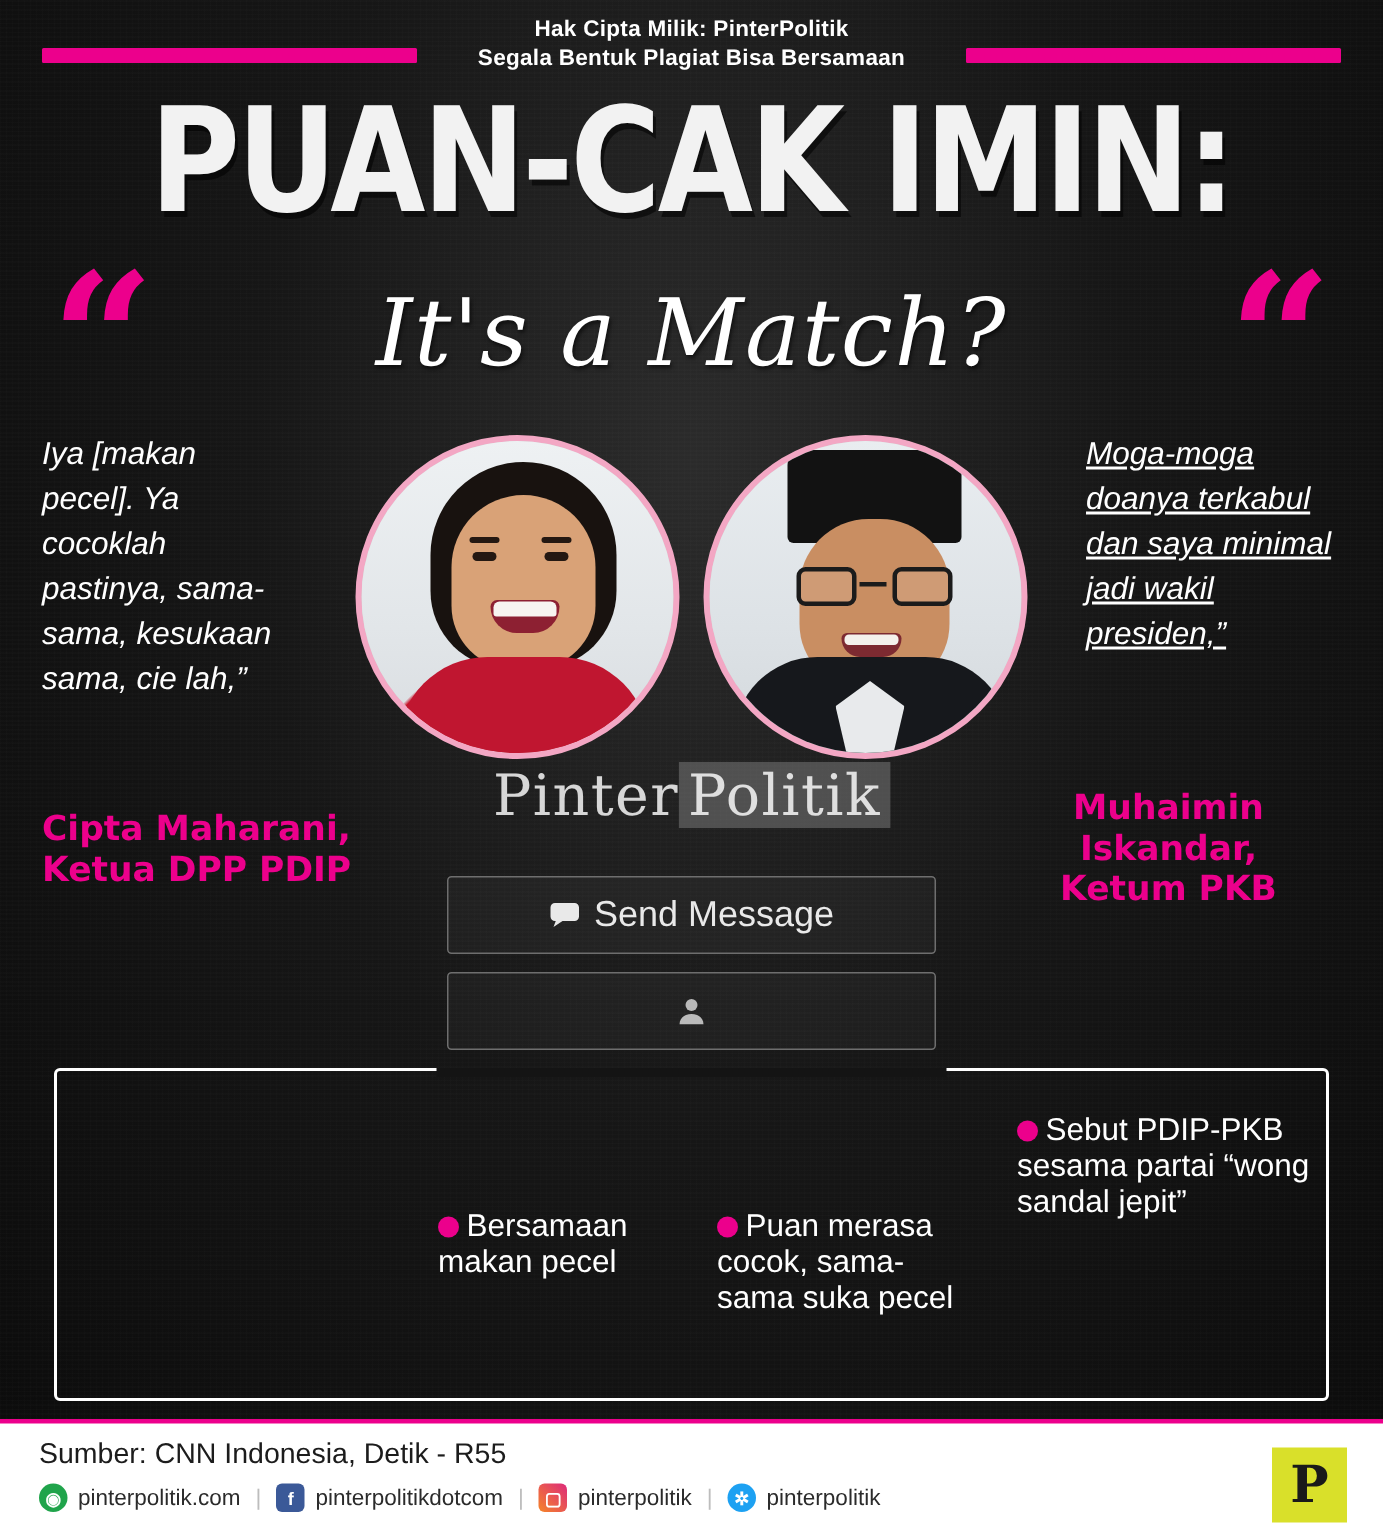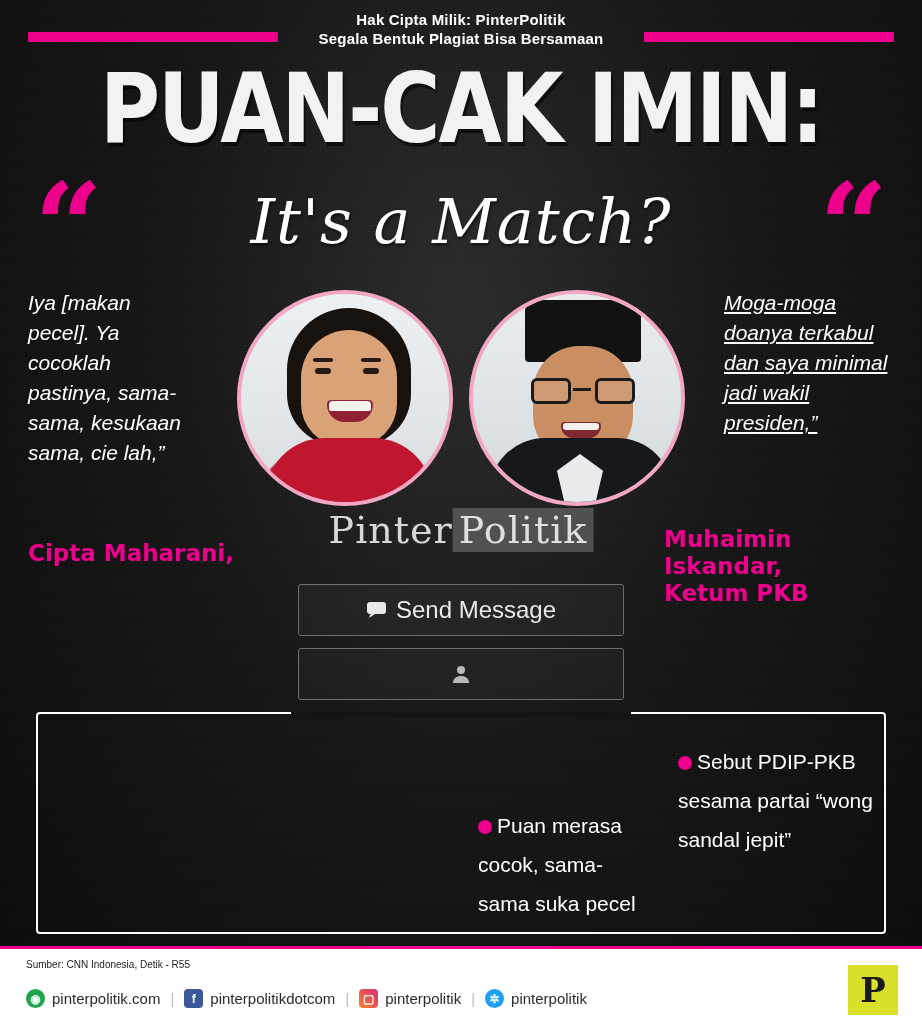--- a/index.html
+++ b/index.html
@@ -109,21 +109,21 @@
   .attrib {
     position: absolute;
     width: 230px;
     color: #ec008c;
     font-weight: bold;
     font-size: 23px;
     line-height: 27px;
     font-family: "DejaVu Sans", sans-serif;
   }
   .attrib.left { left: 28px; top: 262px; text-align: left; }
-  .attrib.right { right: 28px; top: 248px; text-align: left; }
+  .attrib.right { right: 28px; top: 248px; text-align: center; }
 
   .photos {
     position: absolute;
     left: 50%; top: 12px;
     transform: translateX(-50%);
     display: flex;
     gap: 16px;
   }
   .avatar {
     width: 216px; height: 216px;
@@ -269,21 +269,21 @@
     position: absolute;
     left: 50%; top: -2px;
     transform: translateX(-50%);
     width: 340px; height: 6px;
     background: #141414;
   }
   .bul {
     position: absolute;
     color: #ffffff;
     font-size: 21px;
-    line-height: 39px;
+    line-height: 24px;
   }
   .dot {
     display: inline-block;
     width: 14px; height: 14px;
     background: #ec008c;
     border-radius: 50%;
     margin-right: 5px;
     vertical-align: -1px;
   }
   .bul.b1 {
@@ -300,21 +300,21 @@
     position: absolute;
     left: 0; right: 0; bottom: 0;
     height: 78px;
     background: #ffffff;
     border-top: 3px solid #ec008c;
   }
   .source {
     position: absolute;
     left: 26px; top: 10px;
     color: #1c1c1c;
-    font-size: 10px;
+    font-size: 19px;
   }
   .socials {
     position: absolute;
     left: 26px; top: 40px;
     display: flex;
     align-items: center;
     gap: 10px;
     color: #2b2b2b;
     font-size: 15px;
   }
@@ -397,20 +397,21 @@
         </div>
       </div>
     </div>
 
     <div class="watermark">
       <span>Pinter</span><span class="hl">Politik</span>
     </div>
 
     <div class="attrib left">
       <div>Cipta Maharani,</div>
+      <div>Ketua DPP PDIP</div>
     </div>
     <div class="attrib right">
       <div>Muhaimin Iskandar,</div>
       <div>Ketum PKB</div>
     </div>
   </div>
 
   <div class="buttons">
     <div class="btn">
       <span class="ico">
@@ -425,20 +426,21 @@
         <svg width="18" height="18" viewBox="0 0 18 18">
             <circle cx="9" cy="5" r="4" fill="#b9b9b9"></circle>
             <path d="M1 18c0-4.4 3.6-7 8-7s8 2.6 8 7z" fill="#b9b9b9"></path>
           </svg>
       </span>
     </div>
   </div>
 
   <div class="bulletbox">
     <div class="notch"></div>
+    <div class="bul b2"><span class="dot"></span><span>Bersamaan makan pecel</span></div>
     <div class="bul b3"><span class="dot"></span><span>Puan merasa cocok, sama-sama suka pecel</span></div>
     <div class="bul b4"><span class="dot"></span><span>Sebut PDIP-PKB sesama partai “wong sandal jepit”</span></div>
   </div>
 
   <div class="footer">
     <div class="source">Sumber: CNN Indonesia, Detik - R55</div>
     <div class="socials">
       <div class="social">
         <span class="sicon web">◉</span>
         <span>pinterpolitik.com</span>

